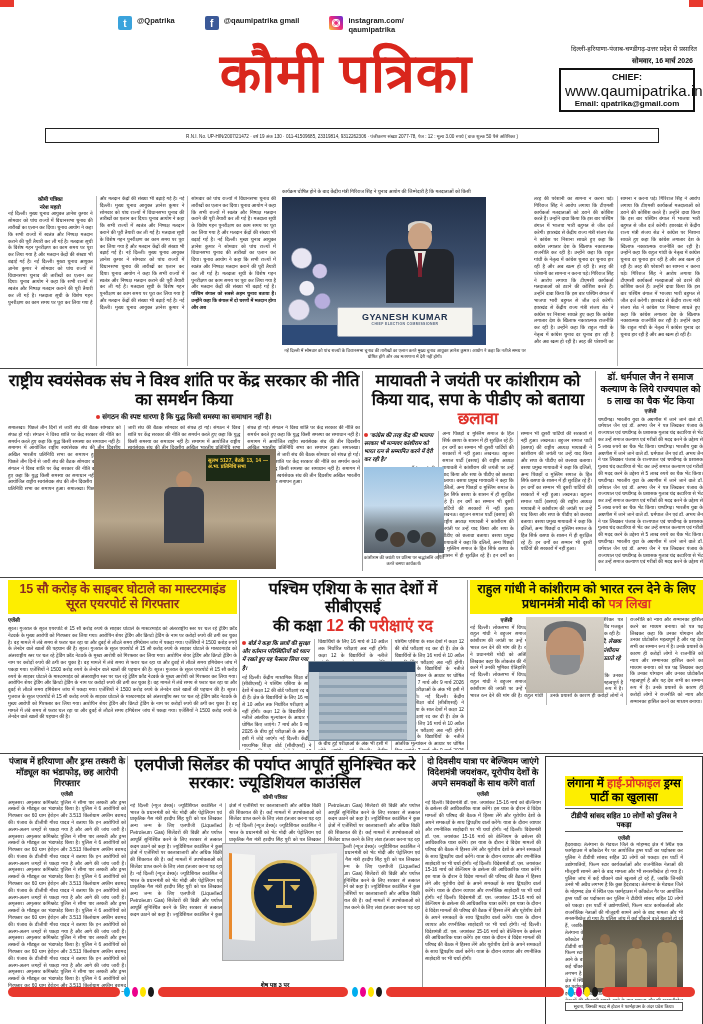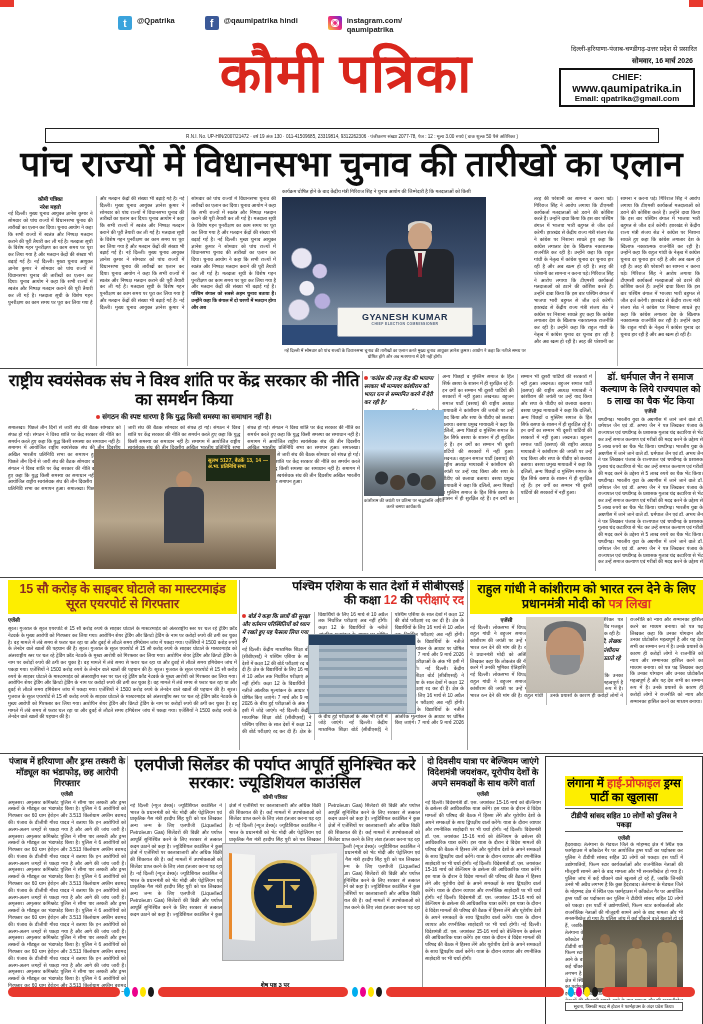--- a/index.html
+++ b/index.html
@@ -25,21 +25,21 @@
   .publish-line { position:absolute; right:6px; top:44px; font-size:6.5px; color:#222; }
   .date-line { position:absolute; right:10px; top:56px; font-size:7px; color:#111; font-weight:bold; }
 
   .mast-title { position:absolute; left:140px; top:46px; width:412px; text-align:center;
                 font-size:54px; font-weight:900; color:#d9261c; line-height:1.0; letter-spacing:1px; }
   .mast-sub { position:absolute; left:140px; top:106px; width:412px; text-align:center;
               font-size:21px; font-weight:bold; color:#161616; letter-spacing:3px; }
   .visit-box { position:absolute; right:8px; top:68px; width:136px; border:2px solid #111;
                padding:2px 4px; text-align:center; background:#fff; }
   .visit-label { font-size:9px; font-weight:bold; color:#111; }
-  .website { font-size:11px; font-weight:bold; color:#111; }
+  .website { font-size:15px; font-weight:normal; color:#111; }
   .email { font-size:8px; font-weight:bold; color:#111; }
 
   .rni { position:absolute; left:45px; top:128px; width:614px; height:15px; border:1px solid #222;
          font-size:4.6px; color:#222; display:flex; align-items:center; justify-content:center;
          white-space:nowrap; overflow:hidden; }
 
   .main-headline { position:absolute; left:0; top:145px; width:703px; text-align:center;
                    font-size:35px; font-weight:800; color:#0d0d0d; line-height:1.1; }
 
   
@@ -107,21 +107,21 @@
   .maya-caption { position:absolute; left:0; top:124px; width:80px; }
   .jain { left:598px; top:371px; width:105px; height:203px; overflow:hidden; }
   .jain-head { font-size:9.5px; line-height:1.25; }
 
   
   .yellow { background:#fdee00; }
   .cyber { left:8px; top:580px; width:229px; height:170px; overflow:hidden; }
   .cyber-head { font-size:12.5px; font-weight:800; text-align:center; color:#8a2b21; padding:2px 1px; line-height:1.2; }
   .cyber-byline { text-align:left; margin:2px 0; }
   .cbse { left:242px; top:580px; width:222px; height:170px; overflow:hidden; }
-  .cbse-head { font-size:12px;text-align:right; }
+  .cbse-head { font-size:16px; }
   .cbse-body { position:relative; height:128px; margin-top:4px; }
   .cbse-photo { position:absolute; left:66px; top:22px; width:108px; height:80px; background:#c7d2da; overflow:hidden; border:1px solid #8e9aa4; }
   .cbse-bldg { position:absolute; left:10px; top:8px; width:88px; height:72px;
                background:repeating-linear-gradient(180deg,#aebcc8 0 6px,#8fa2b2 6px 9px),
                           repeating-linear-gradient(90deg,transparent 0 10px,#7d909f 10px 11px); }
   .cbse-sign { position:absolute; left:0; top:0; width:108px; height:10px; background:#27415f; }
   .rahul { left:470px; top:580px; width:233px; height:170px; overflow:hidden; }
   .rahul-headline { font-size:12.5px; font-weight:800; text-align:center; color:#0f0f0f; padding:2px 1px; line-height:1.2; }
   .rahul-body { position:relative; height:132px; margin-top:3px; }
   .rahul-photo { position:absolute; left:56px; top:0; width:78px; height:76px;
@@ -175,39 +175,38 @@
   <div class="corner tl"></div>
   <div class="corner tr"></div>
 
   <div class="topbar">
     <div class="social">
       <span class="sicon tw">t</span>
       <span class="handle">@Qpatrika</span>
     </div>
     <div class="social">
       <span class="sicon fb">f</span>
-      <span class="handle">@qaumipatrika hindi</span>
+      <span class="handle">@qaumipatrika gmail</span>
     </div>
     <div class="social">
       <span class="sicon ig"></span>
       <span class="handle">instagram.com/ qaumipatrika</span>
     </div>
   </div>
   <div class="publish-line">दिल्ली-हरियाणा-पंजाब-चण्डीगढ़-उत्तर प्रदेश से प्रसारित</div>
 
   <div class="mast-title">कौमी पत्रिका</div>
   <div class="date-line">सोमवार, 16 मार्च 2026</div>
   <div class="visit-box">
     <div class="visit-label">CHIEF:</div>
     <div class="website">www.qaumipatrika.in</div>
     <div class="email">Email: qpatrika@gmail.com</div>
   </div>
   <div class="rni">R.N.I. No. UP-HIN/2007/21472  ·  वर्ष 19 अंक 130  ·  011-41509685, 23319814, 9312262306  ·  पंजीकरण संख्या 2077-78,  पेज : 12 :  मूल्य 3.00 रुपये ( डाक शुल्क 50 पैसे अतिरिक्त )</div>
 
-  <div class="main-headline">पांच राज्यों में विधानसभा चुनाव की तारीखों का एलान</div>
 
   <div class="abs lead-left body-txt cols3">
     <div class="byline">कौमी पत्रिका</div>
     <div class="byline">नरेश महतो</div>
     <span>नई दिल्ली। मुख्य चुनाव आयुक्त ज्ञानेश कुमार ने सोमवार को पांच राज्यों में विधानसभा चुनाव की तारीखों का एलान कर दिया। चुनाव आयोग ने कहा कि सभी राज्यों में स्वतंत्र और निष्पक्ष मतदान कराने की पूरी तैयारी कर ली गई है। मतदाता सूची के विशेष गहन पुनरीक्षण का काम समय पर पूरा कर लिया गया है और मतदान केंद्रों की संख्या भी बढ़ाई गई है। नई दिल्ली। मुख्य चुनाव आयुक्त ज्ञानेश कुमार ने सोमवार को पांच राज्यों में विधानसभा चुनाव की तारीखों का एलान कर दिया। चुनाव आयोग ने कहा कि सभी राज्यों में स्वतंत्र और निष्पक्ष मतदान कराने की पूरी तैयारी कर ली गई है। मतदाता सूची के विशेष गहन पुनरीक्षण का काम समय पर पूरा कर लिया गया है और मतदान केंद्रों की संख्या भी बढ़ाई गई है। नई दिल्ली। मुख्य चुनाव आयुक्त ज्ञानेश कुमार ने सोमवार को पांच राज्यों में विधानसभा चुनाव की तारीखों का एलान कर दिया। चुनाव आयोग ने कहा कि सभी राज्यों में स्वतंत्र और निष्पक्ष मतदान कराने की पूरी तैयारी कर ली गई है। मतदाता सूची के विशेष गहन पुनरीक्षण का काम समय पर पूरा कर लिया गया है और मतदान केंद्रों की संख्या भी बढ़ाई गई है। नई दिल्ली। मुख्य चुनाव आयुक्त ज्ञानेश कुमार ने सोमवार को पांच राज्यों में विधानसभा चुनाव की तारीखों का एलान कर दिया। चुनाव आयोग ने कहा कि सभी राज्यों में स्वतंत्र और निष्पक्ष मतदान कराने की पूरी तैयारी कर ली गई है। मतदाता सूची के विशेष गहन पुनरीक्षण का काम समय पर पूरा कर लिया गया है और मतदान केंद्रों की संख्या भी बढ़ाई गई है। नई दिल्ली। मुख्य चुनाव आयुक्त ज्ञानेश कुमार ने सोमवार को पांच राज्यों में विधानसभा चुनाव की तारीखों का एलान कर दिया। चुनाव आयोग ने कहा कि सभी राज्यों में स्वतंत्र और निष्पक्ष मतदान कराने की पूरी तैयारी कर ली गई है। मतदाता सूची के विशेष गहन पुनरीक्षण का काम समय पर पूरा कर लिया गया है और मतदान केंद्रों की संख्या भी बढ़ाई गई है। नई दिल्ली। मुख्य चुनाव आयुक्त ज्ञानेश कुमार ने सोमवार को पांच राज्यों में विधानसभा चुनाव की तारीखों का एलान कर दिया। चुनाव आयोग ने कहा कि सभी राज्यों में स्वतंत्र और निष्पक्ष मतदान कराने की पूरी तैयारी कर ली गई है। मतदाता सूची के विशेष गहन पुनरीक्षण का काम समय पर पूरा कर लिया गया है और मतदान केंद्रों की संख्या भी बढ़ाई गई है।</span>
     <strong>पश्चिम बंगाल को सबसे अहम चुनाव बताया है। उन्होंने कहा कि बंगाल में दो चरणों में मतदान होगा और अब</strong>
   </div>
 
   <div class="abs lead-over">कार्यक्रम घोषित होने के बाद केंद्रीय मंत्री गिरिराज सिंह ने चुनाव आयोग की जिम्मेदारी है कि मतदाताओं को किसी</div>
 
@@ -243,20 +242,21 @@
           <div class="rss-head-c"></div>
             <div class="rss-body-c"></div>
         </div>
       </div>
     </div>
   </div>
 
   <div class="vrule" style="left:362px;top:371px;height:200px;"></div>
 
   <div class="abs maya">
+    <div class="h-big maya-head"><span>मायावती ने जयंती पर कांशीराम को किया याद, सपा के पीडीए को बताया </span><span class="red">छलावा</span></div>
     <div class="maya-body body-txt cols3">
       <div class="quote"><span class="red-dot"></span><span>'कांग्रेस की तरह केंद्र की भाजपा सरकार भी मान्यवर कांशीराम को भारत रत्न से सम्मानित करने में देरी कर रही है।'</span></div>
       <span>लखनऊ। बहुजन समाज पार्टी (बसपा) की राष्ट्रीय अध्यक्ष मायावती ने कांशीराम की जयंती पर उन्हें याद किया और सपा के पीडीए को छलावा बताया। बसपा प्रमुख मायावती ने कहा कि दलितों, अन्य पिछड़ों व मुस्लिम समाज के हित सिर्फ बसपा के शासन में ही सुरक्षित रहे हैं। इन वर्गों का सम्मान भी दूसरी पार्टियों की सरकारों में नहीं हुआ। लखनऊ। बहुजन समाज पार्टी (बसपा) की राष्ट्रीय अध्यक्ष मायावती ने कांशीराम की जयंती पर उन्हें याद किया और सपा के पीडीए को छलावा बताया। बसपा प्रमुख मायावती ने कहा कि दलितों, अन्य पिछड़ों व मुस्लिम समाज के हित सिर्फ बसपा के शासन में ही सुरक्षित रहे हैं। इन वर्गों का सम्मान भी दूसरी पार्टियों की सरकारों में नहीं हुआ। लखनऊ। बहुजन समाज पार्टी (बसपा) की राष्ट्रीय अध्यक्ष मायावती ने कांशीराम की जयंती पर उन्हें याद किया और सपा के पीडीए को छलावा बताया। बसपा प्रमुख मायावती ने कहा कि दलितों, अन्य पिछड़ों व मुस्लिम समाज के हित सिर्फ बसपा के शासन में ही सुरक्षित रहे हैं। इन वर्गों का सम्मान भी दूसरी पार्टियों की सरकारों में नहीं हुआ। लखनऊ। बहुजन समाज पार्टी (बसपा) की राष्ट्रीय अध्यक्ष मायावती ने कांशीराम की जयंती पर उन्हें याद किया और सपा के पीडीए को छलावा बताया। बसपा प्रमुख मायावती ने कहा कि दलितों, अन्य पिछड़ों व मुस्लिम समाज के हित सिर्फ बसपा के शासन में ही सुरक्षित रहे हैं। इन वर्गों का सम्मान भी दूसरी पार्टियों की सरकारों में नहीं हुआ। लखनऊ। बहुजन समाज पार्टी (बसपा) की राष्ट्रीय अध्यक्ष मायावती ने कांशीराम की जयंती पर उन्हें याद किया और सपा के पीडीए को छलावा बताया। बसपा प्रमुख मायावती ने कहा कि दलितों, अन्य पिछड़ों व मुस्लिम समाज के हित सिर्फ बसपा के शासन में ही सुरक्षित रहे हैं। इन वर्गों का सम्मान भी दूसरी पार्टियों की सरकारों में नहीं हुआ। लखनऊ। बहुजन समाज पार्टी (बसपा) की राष्ट्रीय अध्यक्ष मायावती ने कांशीराम की जयंती पर उन्हें याद किया और सपा के पीडीए को छलावा बताया। बसपा प्रमुख मायावती ने कहा कि दलितों, अन्य पिछड़ों व मुस्लिम समाज के हित सिर्फ बसपा के शासन में ही सुरक्षित रहे हैं। इन वर्गों का सम्मान भी दूसरी पार्टियों की सरकारों में नहीं हुआ।</span>
       <div class="maya-photo">
           <div class="maya-fig"></div>
         </div>
       <div class="maya-caption caption">कांशीराम की जयंती पर प्रतिमा पर श्रद्धांजलि अर्पित करते बसपा कार्यकर्ता।</div>
     </div>
   </div>
 

